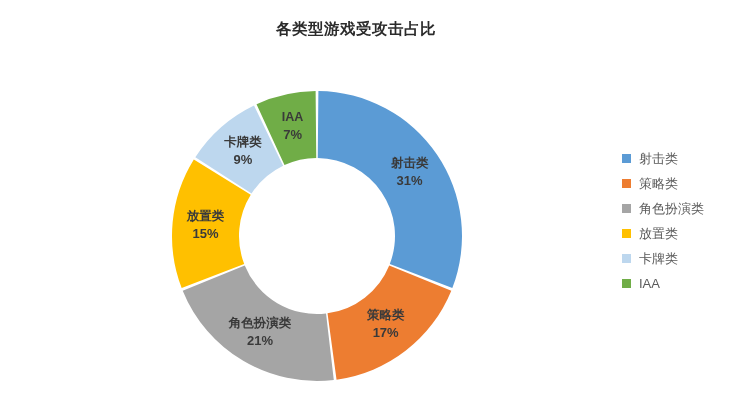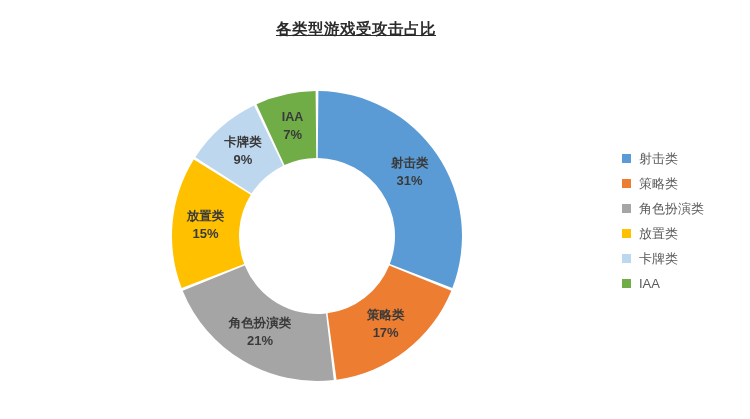--- a/index.html
+++ b/index.html
@@ -30,21 +30,20 @@
     left: 0;
     top: 19px;
     width: 712px;
     text-align: center;
     font-size: 15.5px;
     font-weight: 700;
     color: #2b2b2b;
     letter-spacing: 0.5px;
     line-height: 20px;
     white-space: nowrap;
-    text-decoration: underline;
   }
 
   #plot-area {
     position: absolute;
     left: 145px;
     top: 64px;
     width: 345px;
     height: 345px;
   }
 

